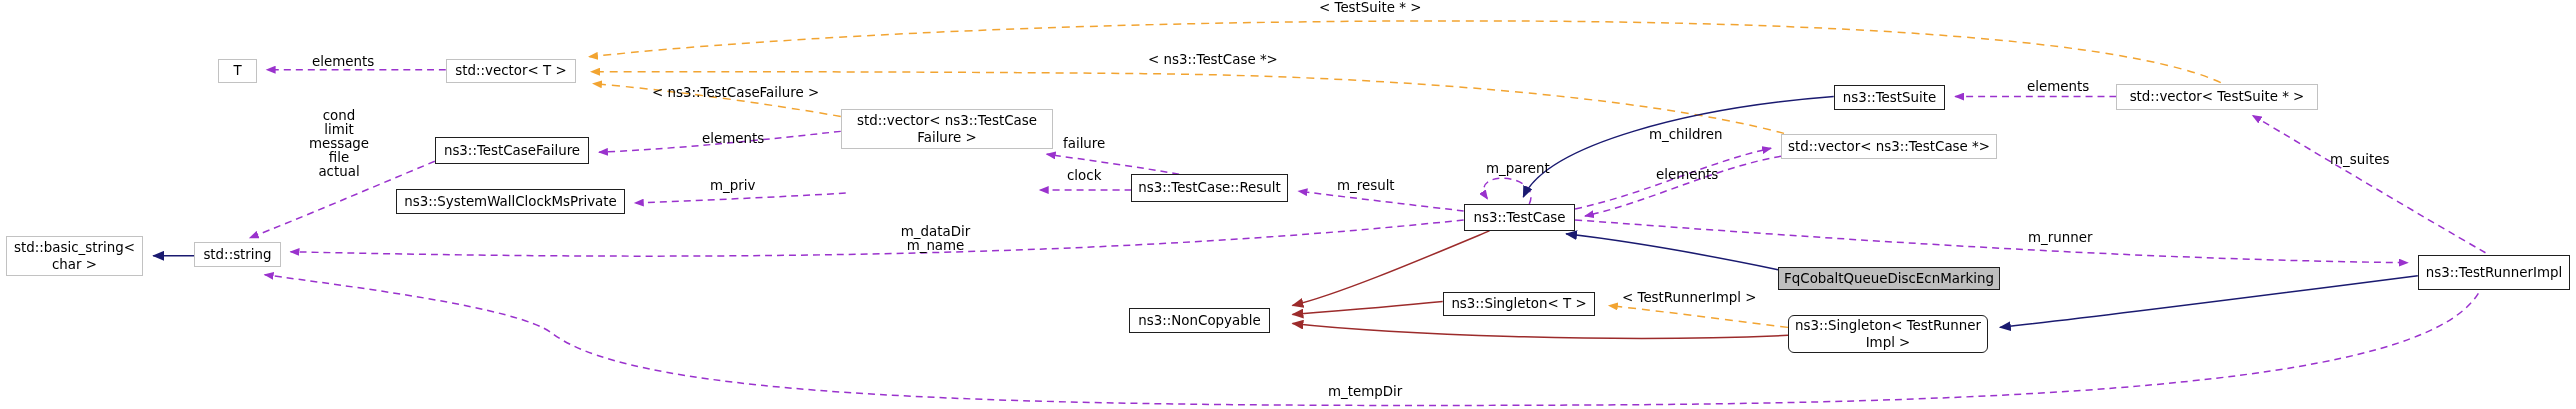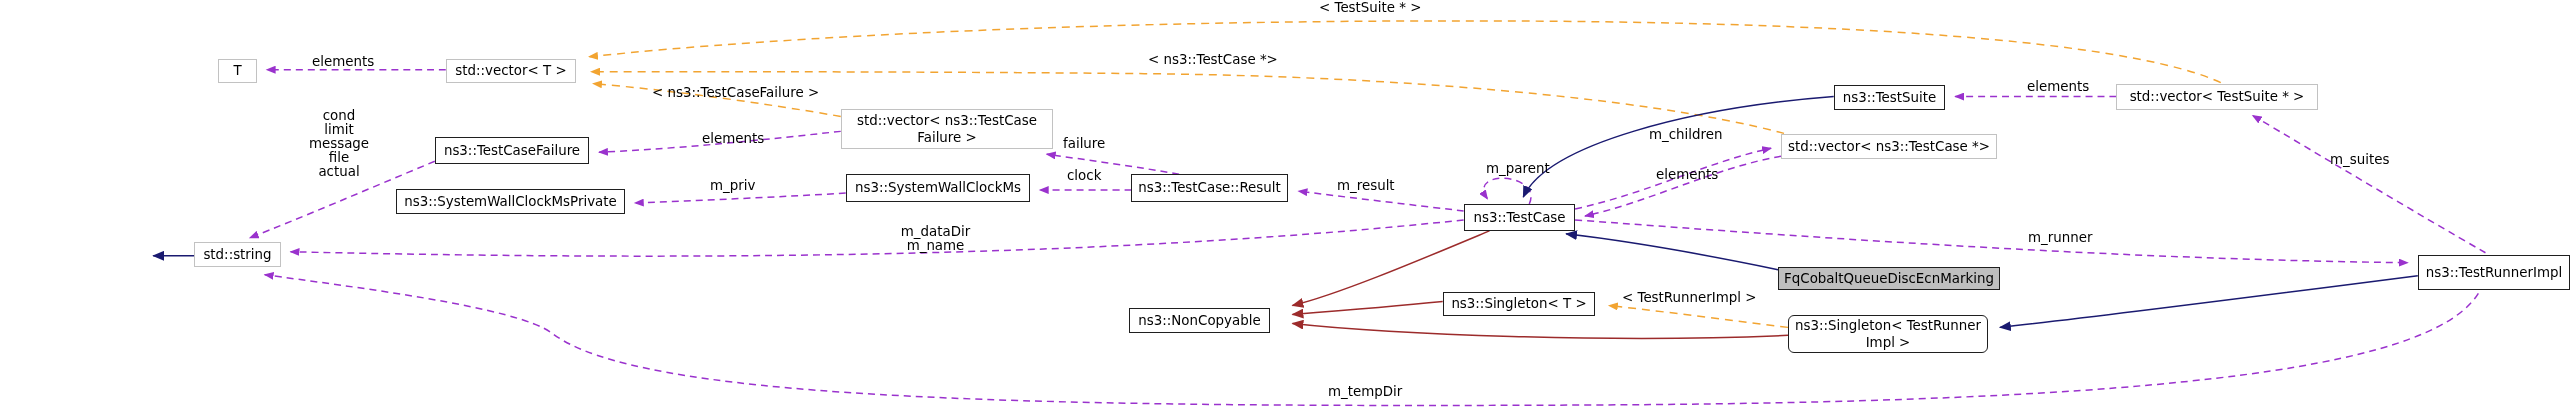--- a/index.html
+++ b/index.html
@@ -73,22 +73,23 @@
       <path d="M 1450 303 C 1400 308 1350 312 1299 316" class="edge edge-private" marker-end="url(#arrow-private)"></path>
       <path d="M 1797 337 C 1620 345 1400 336 1299 325" class="edge edge-private" marker-end="url(#arrow-private)"></path>
     </svg>
 
 <div class="node ext" style="left: 218px; top: 59px; width: 39px; height: 24px;">T</div>
     <div class="node ext" style="left: 446px; top: 59px; width: 130px; height: 24px;">std::vector&lt; T &gt;</div>
     <div class="node ns3" style="left: 435px; top: 137px; width: 154px; height: 27px;">ns3::TestCaseFailure</div>
     <div class="node ext" style="left: 841px; top: 109px; width: 212px; height: 40px;">std::vector&lt; ns3::TestCase
 Failure &gt;</div>
     <div class="node ns3" style="left: 396px; top: 189px; width: 229px; height: 25px;">ns3::SystemWallClockMsPrivate</div>
-    <div class="node ns3" style="left: 846px; top: 174px; width: 184px; height: 28px;">ns3::SystemWallClockMs</div>
     <div class="node ns3" style="left: 1131px; top: 174px; width: 157px; height: 28px;">ns3::TestCase::Result</div>
+    <div class="node ext" style="left: 6px; top: 236px; width: 137px; height: 40px;">std::basic_string&lt;
+char &gt;</div>
     <div class="node ext" style="left: 194px; top: 242px; width: 87px; height: 25px;">std::string</div>
     <div class="node ns3" style="left: 1464px; top: 204px; width: 111px; height: 27px;">ns3::TestCase</div>
     <div class="node ns3" style="left: 1834px; top: 85px; width: 111px; height: 25px;">ns3::TestSuite</div>
     <div class="node ext" style="left: 1781px; top: 134px; width: 216px; height: 25px;">std::vector&lt; ns3::TestCase *&gt;</div>
     <div class="node ext" style="left: 2116px; top: 84px; width: 202px; height: 26px;">std::vector&lt; TestSuite * &gt;</div>
     <div class="node ns3" style="left: 1129px; top: 308px; width: 141px; height: 25px;">ns3::NonCopyable</div>
     <div class="node ns3" style="left: 1443px; top: 292px; width: 152px; height: 24px;">ns3::Singleton&lt; T &gt;</div>
     <div class="node highlight" style="left: 1778px; top: 267px; width: 222px; height: 23px;">FqCobaltQueueDiscEcnMarking</div>
     <div class="node ns3" style="left: 1788px; top: 315px; width: 200px; height: 38px; border-radius: 6px;">ns3::Singleton&lt; TestRunner
 Impl &gt;</div>

